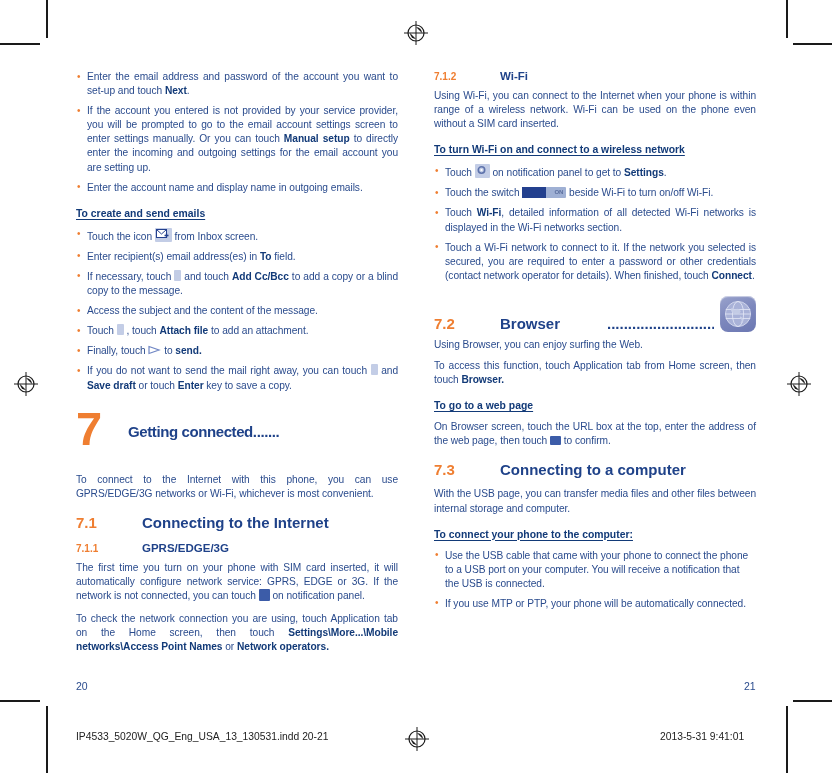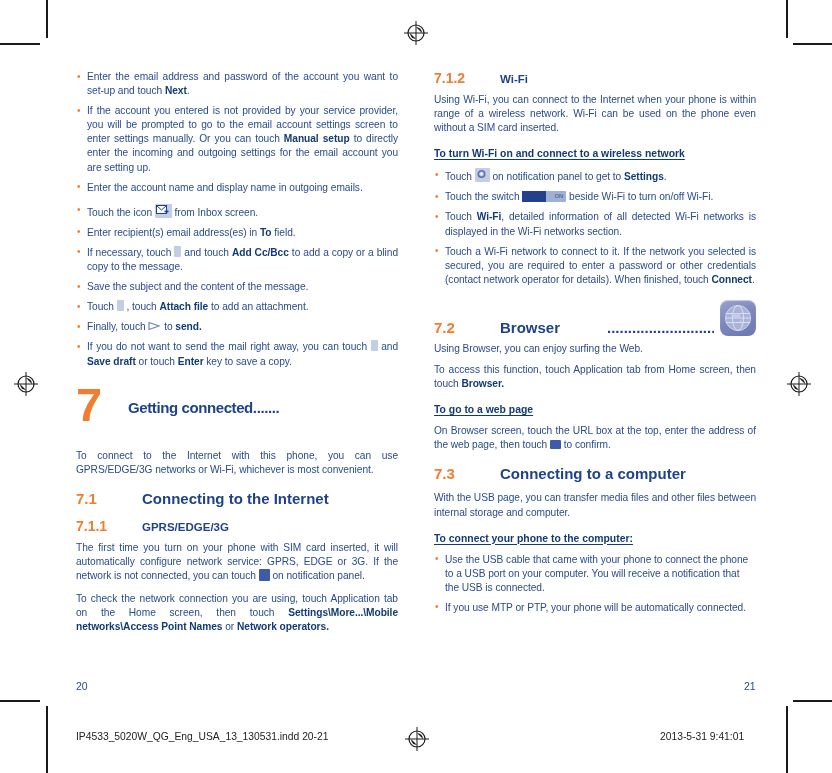--- a/index.html
+++ b/index.html
@@ -138,21 +138,21 @@
     white-space: nowrap;
   }
   .h2.with-icon { align-items: flex-end; margin-bottom: 6px; }
 
   .h3 {
     display: flex;
     align-items: baseline;
     margin: 11px 0 7px 0;
   }
   .h3 .num {
-    font-size: 14px;
+    font-size: 10px;
     font-weight: bold;
     color: #ef7e31;
     width: 66px;
     flex: 0 0 66px;
   }
   .h3 .ttl {
     font-size: 11.5px;
     font-weight: bold;
     color: #1f4289;
   }
@@ -282,30 +282,31 @@
   </div>
 
   <div class="column col-left">
 
     <ul class="blist">
       <li>Enter the email address and password of the account you want to set-up and touch <b>Next</b>.</li>
       <li>If the account you entered is not provided by your service provider, you will be prompted to go to the email account settings screen to enter settings manually. Or you can touch <b>Manual setup</b> to directly enter the incoming and outgoing settings for the email account you are setting up.</li>
       <li>Enter the account name and display name in outgoing emails.</li>
     </ul>
 
+    <div class="subhead-ul">To create and send emails</div>
 
     <ul class="blist">
       <li>Touch the icon <span class="mini mini-env"><svg width="13" height="10" viewBox="0 0 13 10">
               <rect x="0.5" y="0.5" width="10" height="8" fill="#ffffff" stroke="#23408e"></rect>
               <path d="M0.5 0.5 L5.5 5 L10.5 0.5" fill="none" stroke="#23408e"></path>
               <path d="M8.5 6.5 h4 M10.5 4.5 v4" stroke="#23408e" stroke-width="1.4"></path>
             </svg></span> from Inbox screen.</li>
       <li>Enter recipient(s) email address(es) in <b>To</b> field.</li>
       <li>If necessary, touch <span class="mini mini-dots"></span> and touch <b>Add Cc/Bcc</b> to add a copy or a blind copy to the message.</li>
-      <li>Save the subject and the content of the message.</li>
+      <li>Access the subject and the content of the message.</li>
       <li>Touch <span class="mini mini-dots"></span> , touch <b>Attach file</b> to add an attachment.</li>
       <li>Finally, touch <span class="mini mini-send"><svg width="13" height="10" viewBox="0 0 13 10">
               <path d="M1 1.5 L11 5 L1 8.5 Z" fill="none" stroke="#6f86c4" stroke-width="1.2"></path>
             </svg></span> to <b>send.</b></li>
       <li>If you do not want to send the mail right away, you can touch <span class="mini mini-dots"></span> and <b>Save draft</b> or touch <b>Enter</b> key to save a copy.</li>
     </ul>
 
     <div class="chapter">
       <div class="chapter-num">7</div>
       <div class="chapter-title">Getting connected.......</div>

